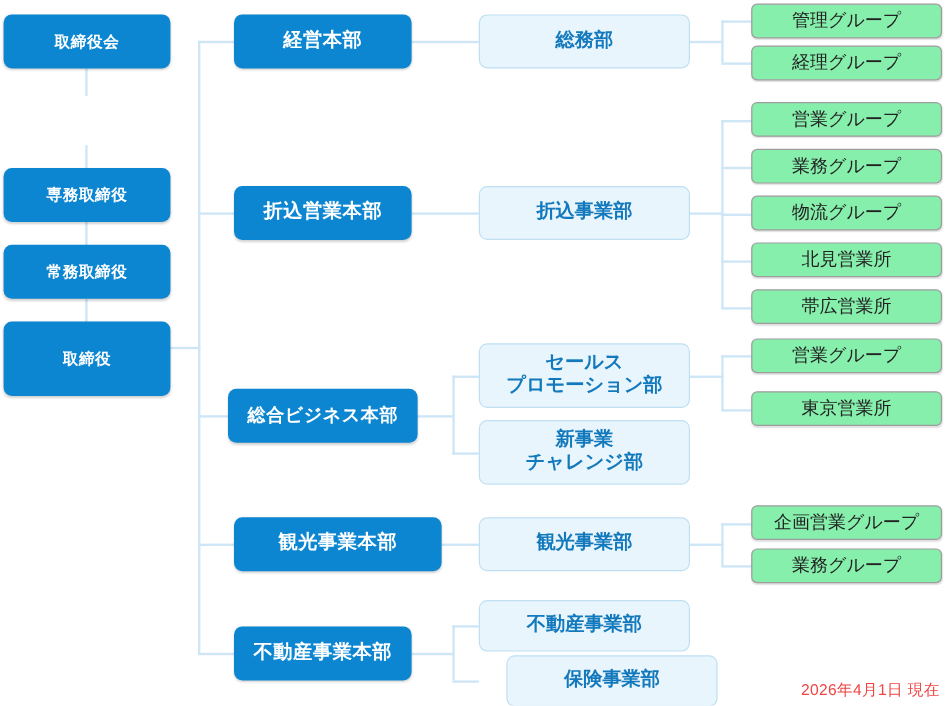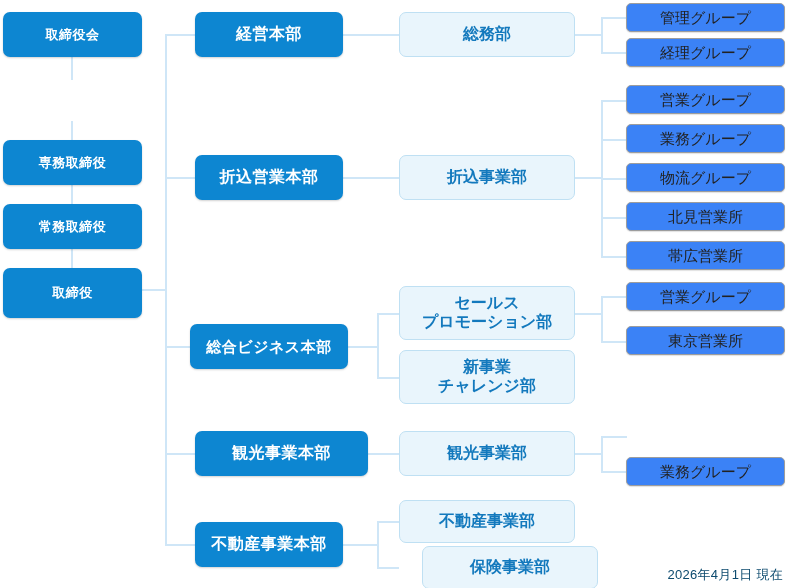--- a/index.html
+++ b/index.html
@@ -50,36 +50,36 @@
   .box.lvl-dept{
     background:#e9f5fc;
     border:1px solid #bfe0f3;
     color:#1379bd;
     font-weight:bold;
     font-size:16px;
   }
 
   
   .box.lvl-group{
-    background:#3b82f6;
+    background:#86efac;
     border:1px solid #9d9d9d;
     color:#222222;
     font-weight:normal;
     font-size:15px;
     border-radius:5px;
     box-shadow:0 1px 1px rgba(0,0,0,.12);
   }
 
   
   #footnote{
     position:absolute;
     right:6px;
     bottom:4px;
     font-size:13px;
-    color:#0c4a6e;
+    color:#ef4444;
     letter-spacing:.3px;
     white-space:nowrap;
   }
 </style>
 </head>
 <body>
 
 <div id="chart">
 
   <div class="ln v" style="left:71px;top:57px;height:23px;"></div>
@@ -131,21 +131,21 @@
   <div class="ln h" style="left:601px;top:341px;width:26px;"></div>
 
   <div class="ln h" style="left:575px;top:453px;width:28px;"></div>
   <div class="ln v" style="left:601px;top:436px;height:36px;"></div>
   <div class="ln h" style="left:601px;top:436px;width:26px;"></div>
   <div class="ln h" style="left:601px;top:471px;width:26px;"></div>
 
   <div class="box lvl-exec" style="left:3px;top:12px;width:139px;height:45px;">取締役会</div>
   <div class="box lvl-exec" style="left:3px;top:140px;width:139px;height:45px;">専務取締役</div>
   <div class="box lvl-exec" style="left:3px;top:204px;width:139px;height:45px;">常務取締役</div>
-  <div class="box lvl-exec" style="left:3px;top:268px;width:139px;height:50px;">取締役</div>
+  <div class="box lvl-exec" style="left:3px;top:268px;width:139px;height:62px;">取締役</div>
 
   <div class="box lvl-div" style="left:195px;top:12px;width:148px;height:45px;">経営本部</div>
   <div class="box lvl-div" style="left:195px;top:155px;width:148px;height:45px;">折込営業本部</div>
   <div class="box lvl-div" style="left:190px;top:324px;width:158px;height:45px;font-size:15px;">総合ビジネス本部</div>
   <div class="box lvl-div" style="left:195px;top:431px;width:173px;height:45px;">観光事業本部</div>
   <div class="box lvl-div" style="left:195px;top:522px;width:148px;height:45px;">不動産事業本部</div>
 
   <div class="box lvl-dept" style="left:399px;top:12px;width:176px;height:45px;">総務部</div>
   <div class="box lvl-dept" style="left:399px;top:155px;width:176px;height:45px;">折込事業部</div>
   <div class="box lvl-dept" style="left:399px;top:286px;width:176px;height:54px;">セールス
@@ -158,17 +158,18 @@
 
   <div class="box lvl-group" style="left:626px;top:3px;width:159px;height:29px;">管理グループ</div>
   <div class="box lvl-group" style="left:626px;top:38px;width:159px;height:29px;">経理グループ</div>
   <div class="box lvl-group" style="left:626px;top:85px;width:159px;height:29px;">営業グループ</div>
   <div class="box lvl-group" style="left:626px;top:124px;width:159px;height:29px;">業務グループ</div>
   <div class="box lvl-group" style="left:626px;top:163px;width:159px;height:29px;">物流グループ</div>
   <div class="box lvl-group" style="left:626px;top:202px;width:159px;height:29px;">北見営業所</div>
   <div class="box lvl-group" style="left:626px;top:241px;width:159px;height:29px;">帯広営業所</div>
   <div class="box lvl-group" style="left:626px;top:282px;width:159px;height:29px;">営業グループ</div>
   <div class="box lvl-group" style="left:626px;top:326px;width:159px;height:29px;">東京営業所</div>
+  <div class="box lvl-group" style="left:626px;top:421px;width:159px;height:29px;">企画営業グループ</div>
   <div class="box lvl-group" style="left:626px;top:457px;width:159px;height:29px;">業務グループ</div>
 
   <div id="footnote">2026年4月1日 現在</div>
 
 </div>
 
 </body></html>

